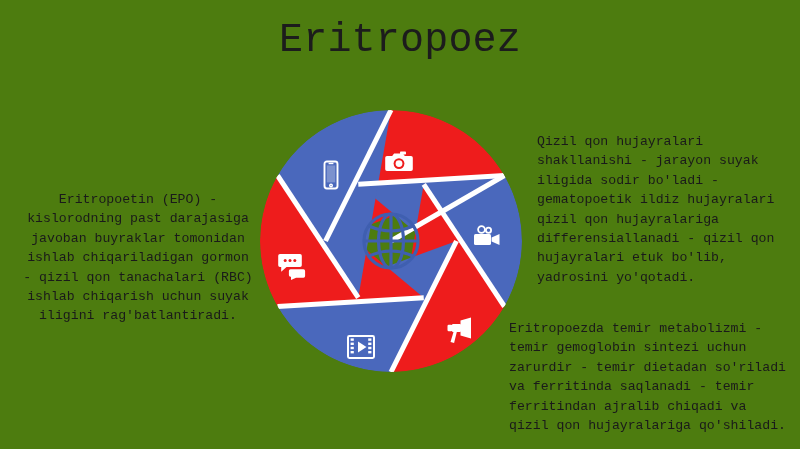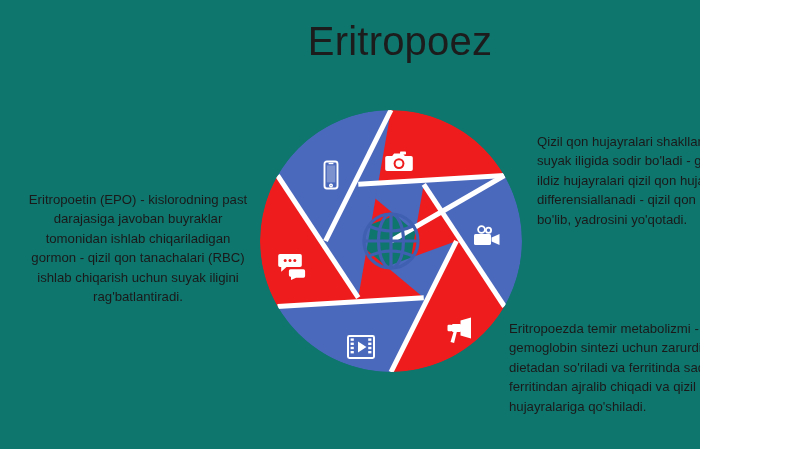--- a/index.html
+++ b/index.html
@@ -2,25 +2,25 @@
 <html><head>
 <meta charset="utf-8">
 <style>
   html, body {
     margin: 0;
     padding: 0;
     background: #ffffff;
   }
   #slide {
     position: relative;
-    width: 700px;
+    width: 800px;
     height: 449px;
-    background: #0f766e;
+    background: #4d7c0f;
     overflow: hidden;
-    font-family: Liberation Sans, sans-serif;
+    font-family: Liberation Mono, monospace;
   }
 
   
   #slide-title {
     position: absolute;
     left: 0;
     top: 18px;
     width: 800px;
     text-align: center;
     font-size: 40px;

